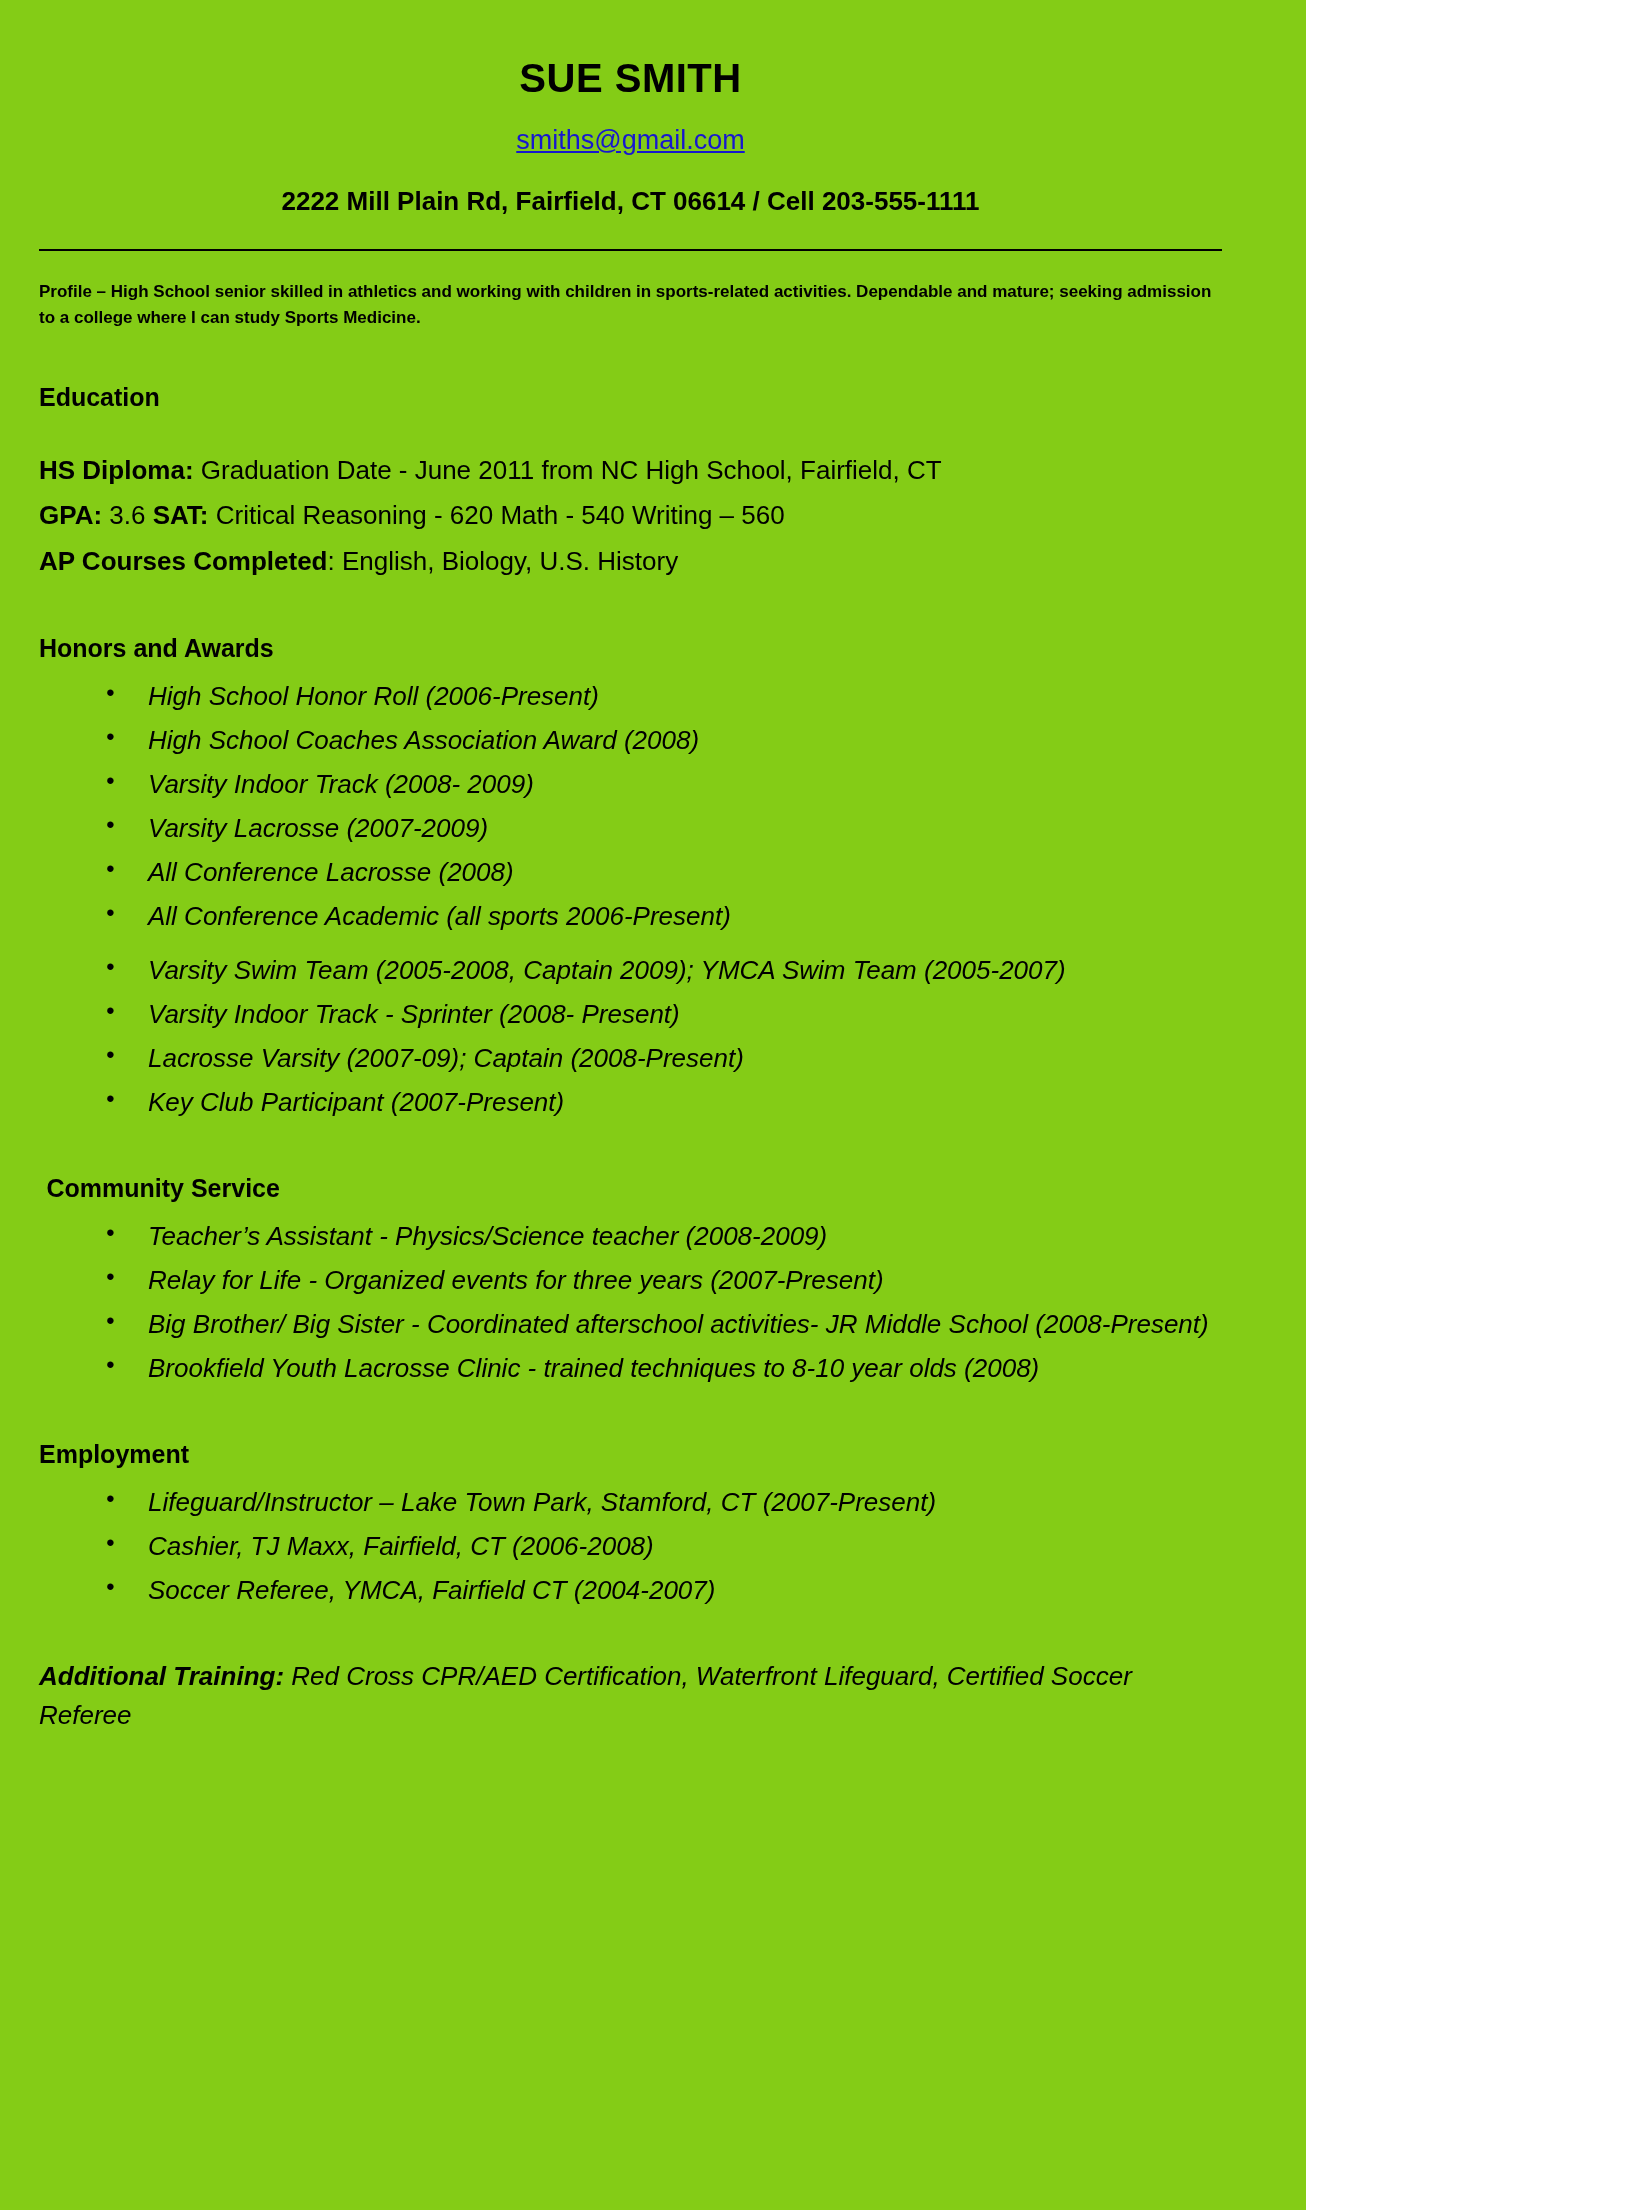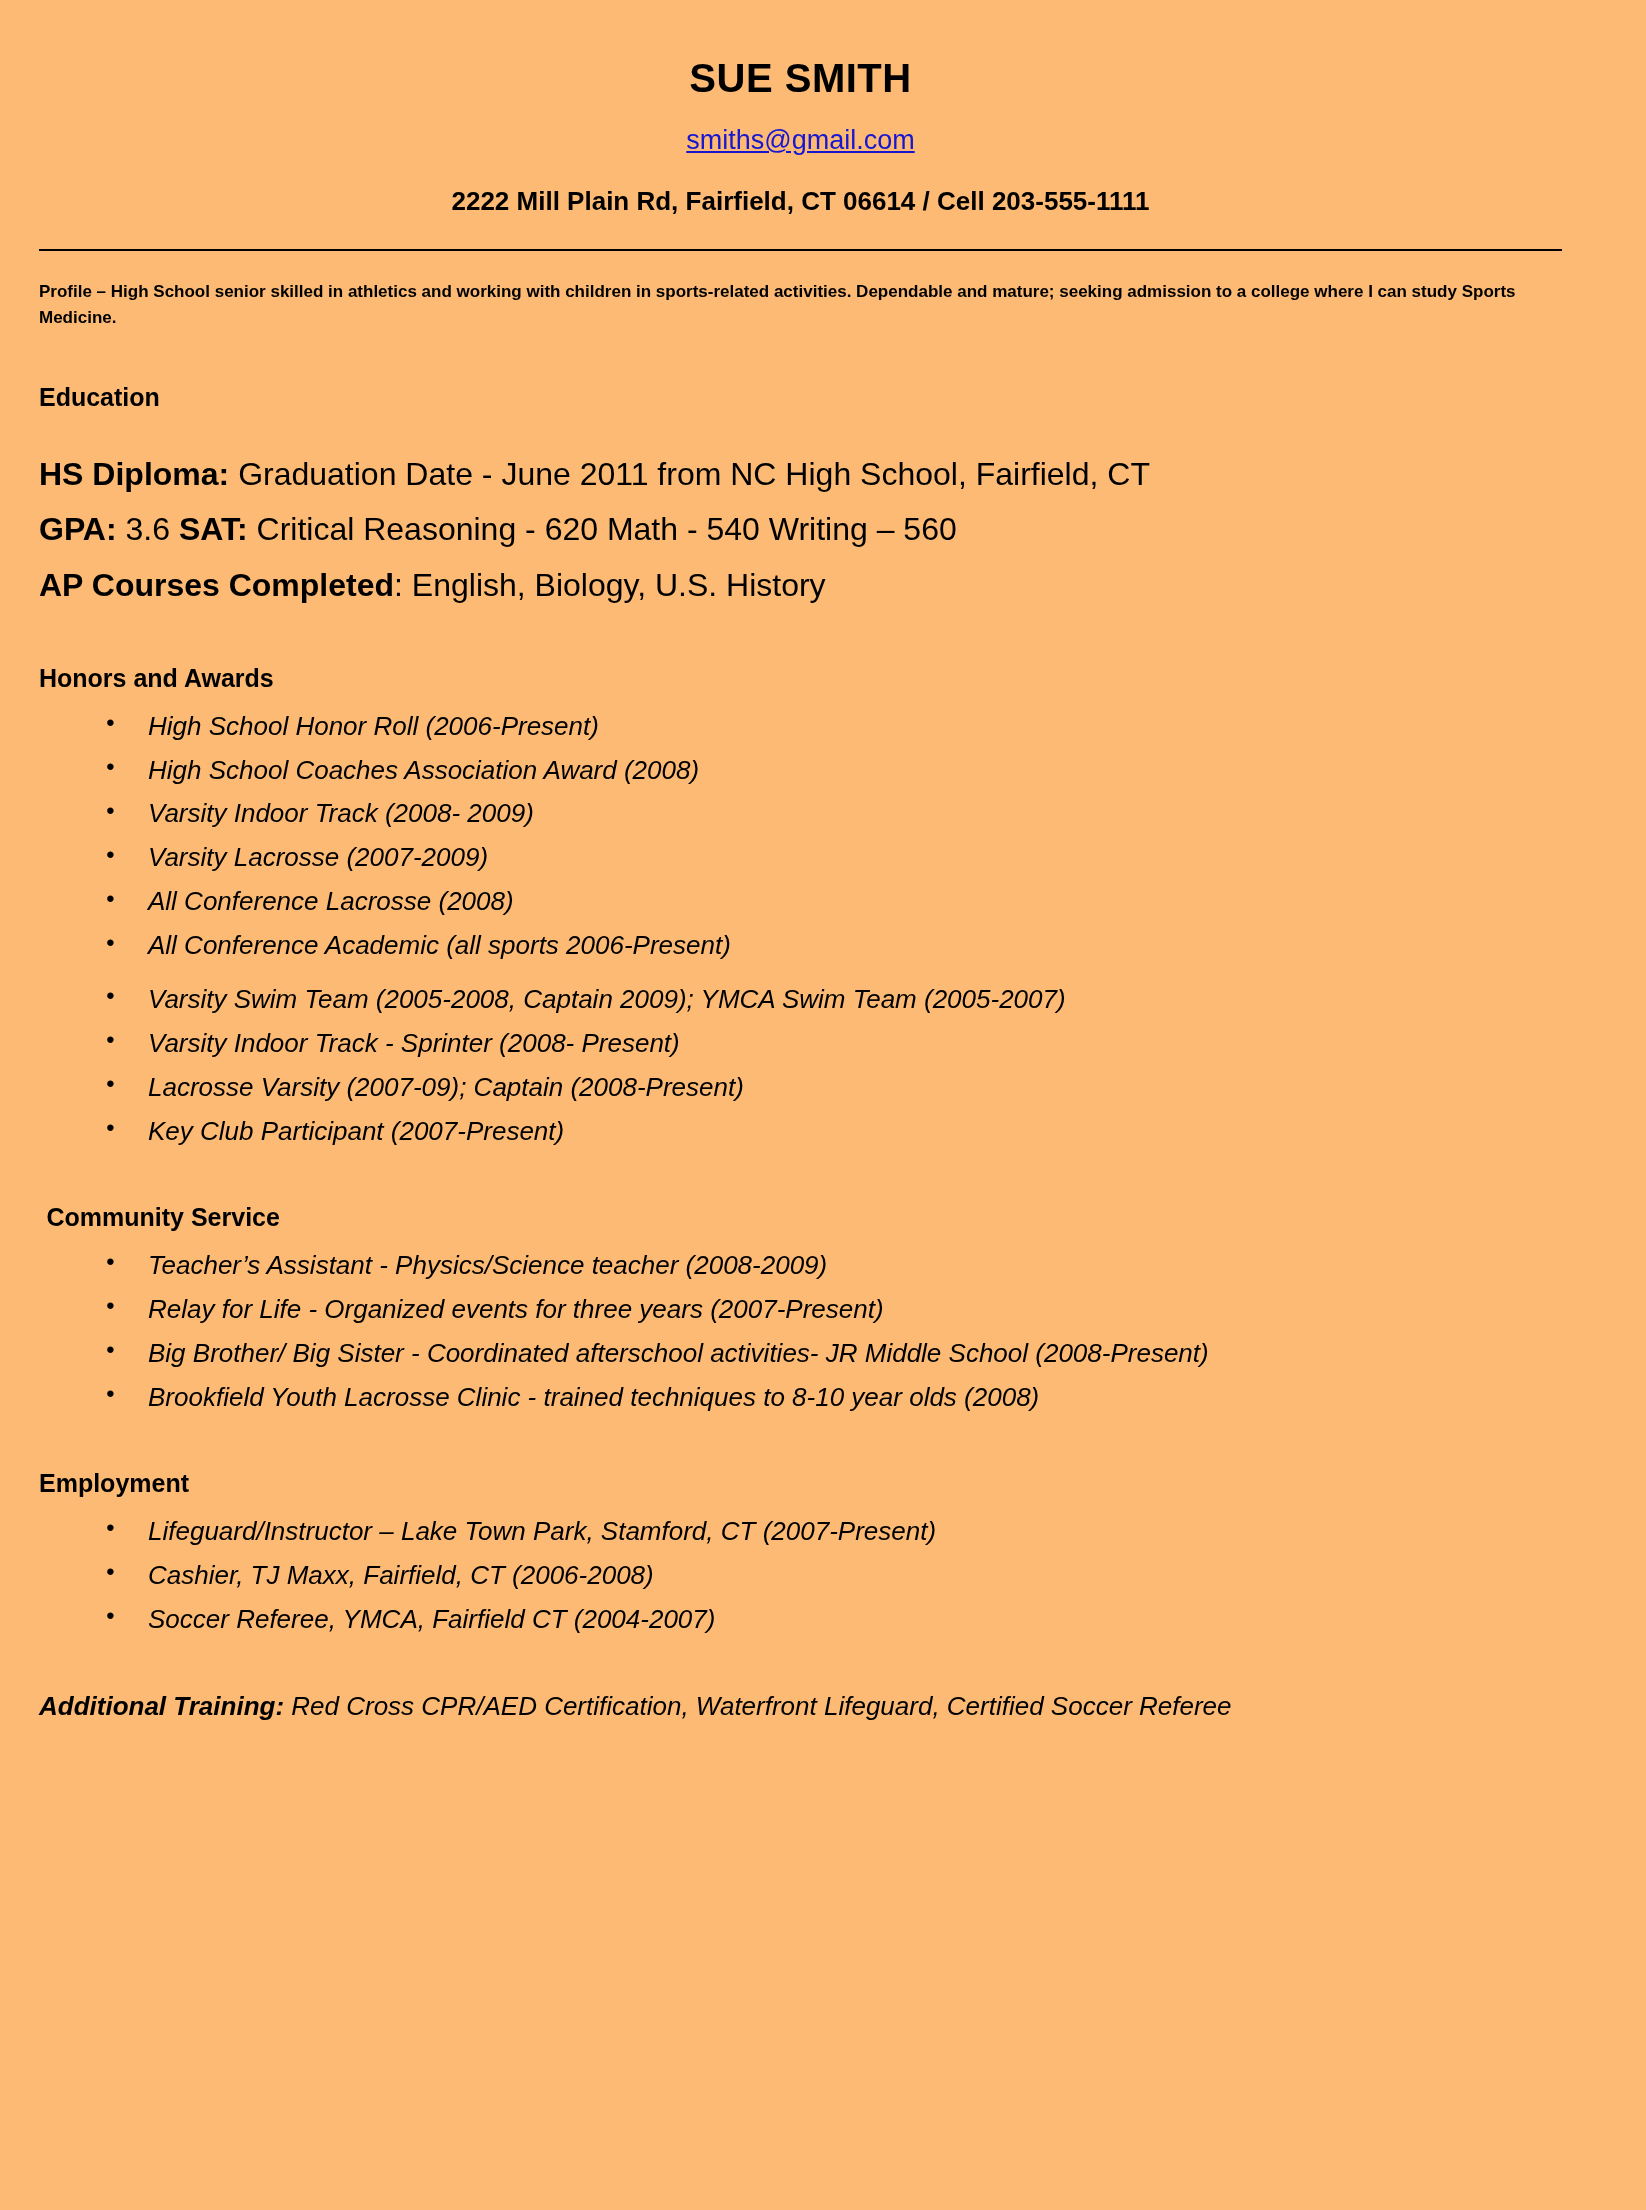--- a/index.html
+++ b/index.html
@@ -8,25 +8,25 @@
     background: #ffffff;
   }
   body {
     width: 1646px;
     min-height: 2210px;
     font-family: "Liberation Sans", sans-serif;
     color: #000000;
     -webkit-font-smoothing: antialiased;
   }
   .page {
-    width: 1646px;
+    width: 1306px;
     min-height: 2210px;
     box-sizing: border-box;
     padding: 43px 84px 37px 39px;
-    background: #fdba74;
+    background: #84cc16;
   }
   
   .doc-name {
     text-align: center;
     font-size: 40px;
     font-weight: bold;
     letter-spacing: 0.5px;
     margin: 13px 0 0 0;
   }
   .doc-email-line {
@@ -62,21 +62,21 @@
     font-size: 25px;
     font-weight: bold;
     margin-top: 52px;
     margin-bottom: 0;
   }
   .section-heading.indent-1 {
     padding-left: 7.5px;
   }
   .edu-block {
     margin-top: 37px;
-    font-size: 32px;
+    font-size: 26px;
     line-height: 1.62;
   }
   .edu-line {
     margin-bottom: 3.7px;
   }
   .edu-line b {
     font-weight: bold;
   }
   ul.bullets {
     list-style: none;

